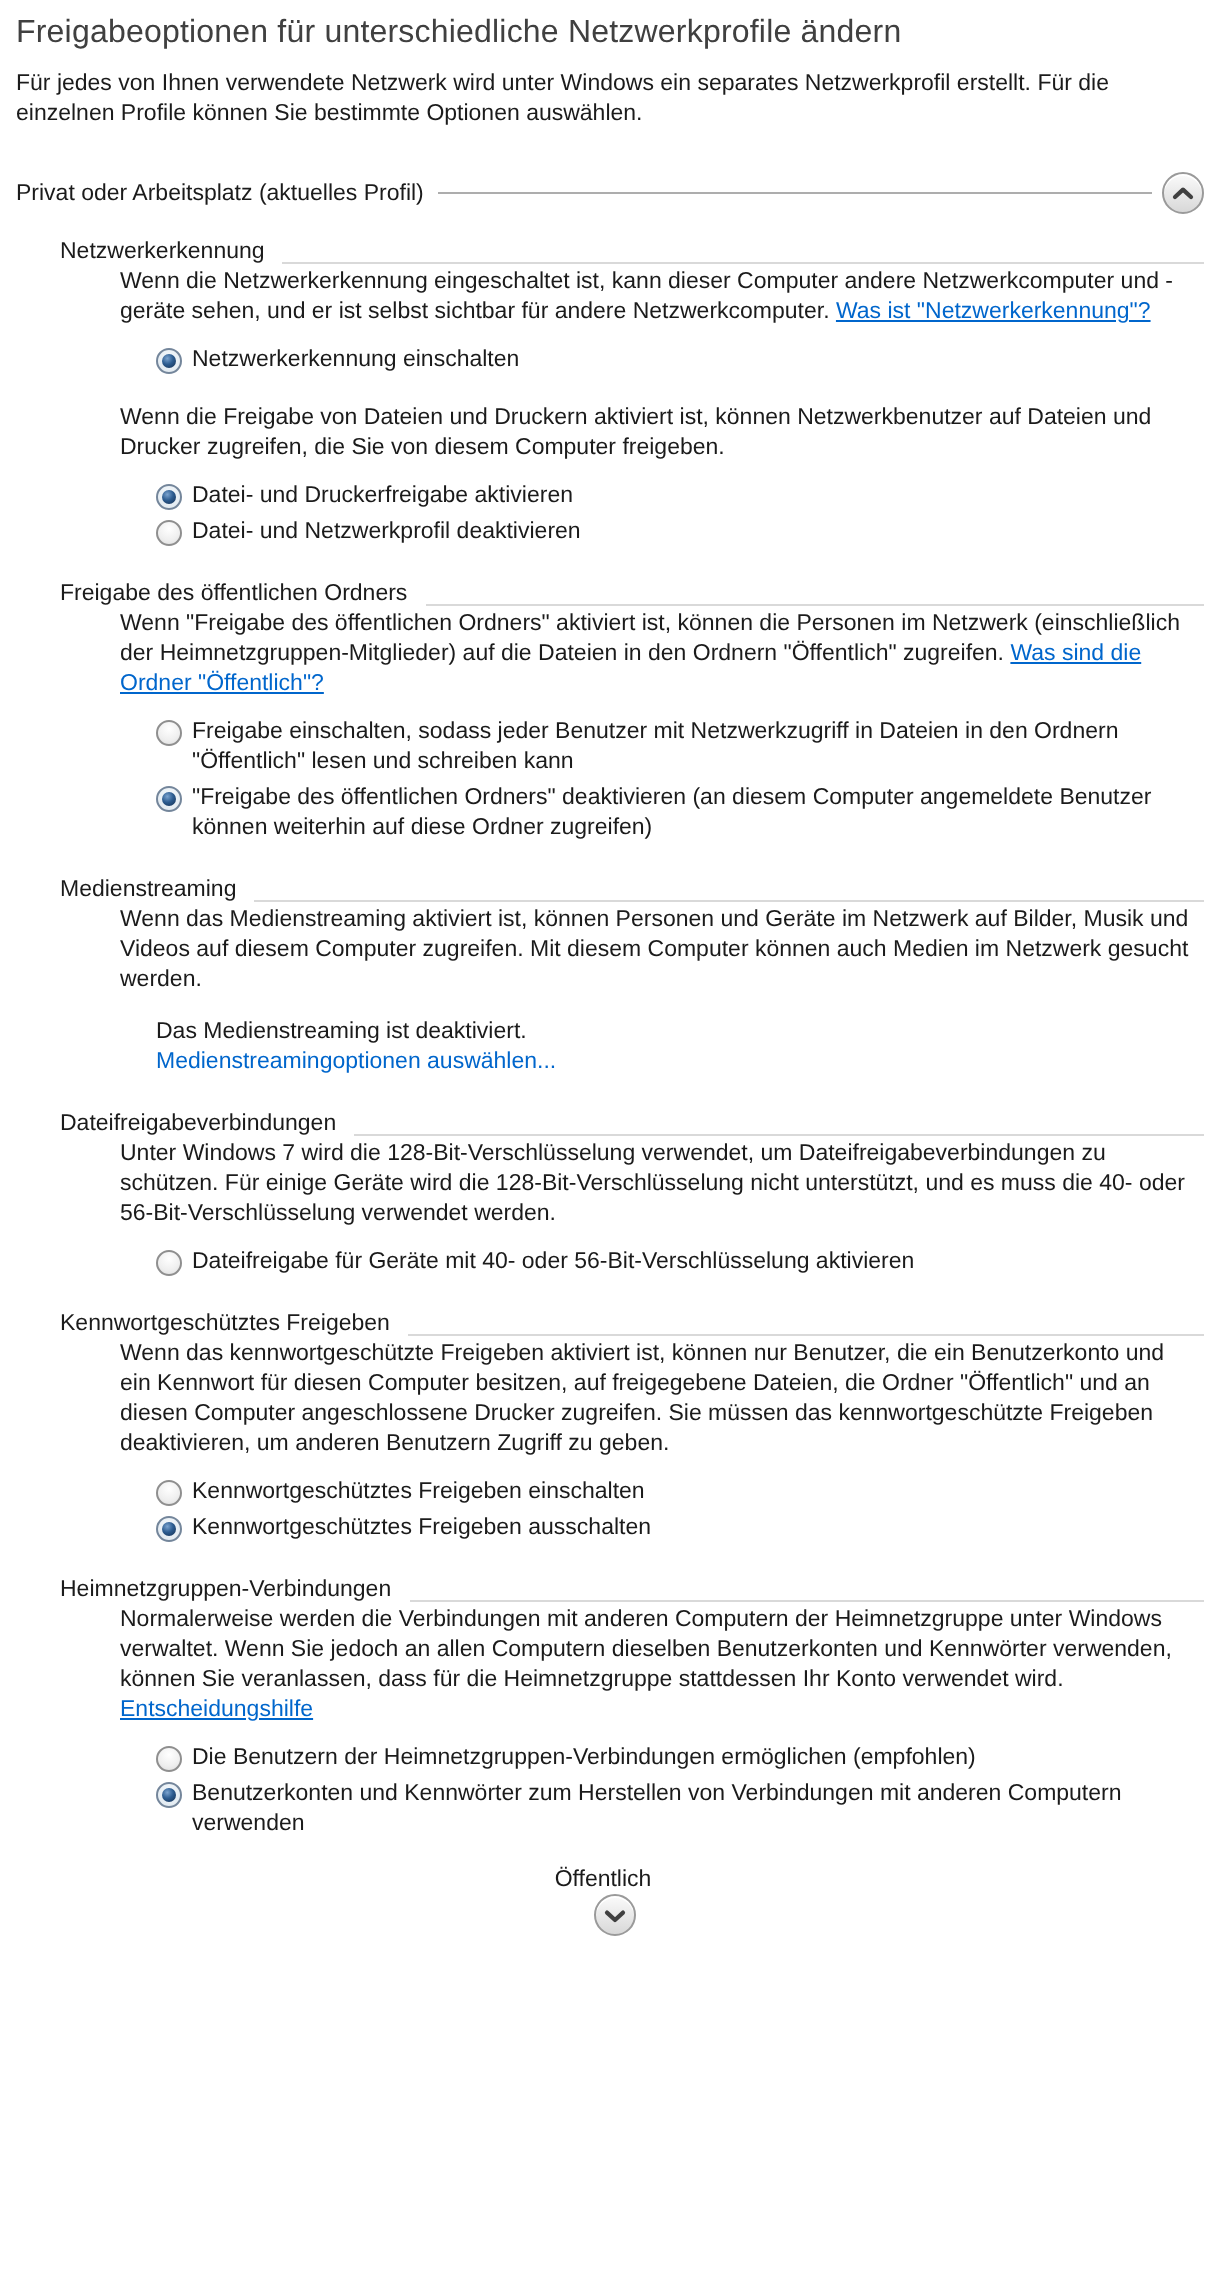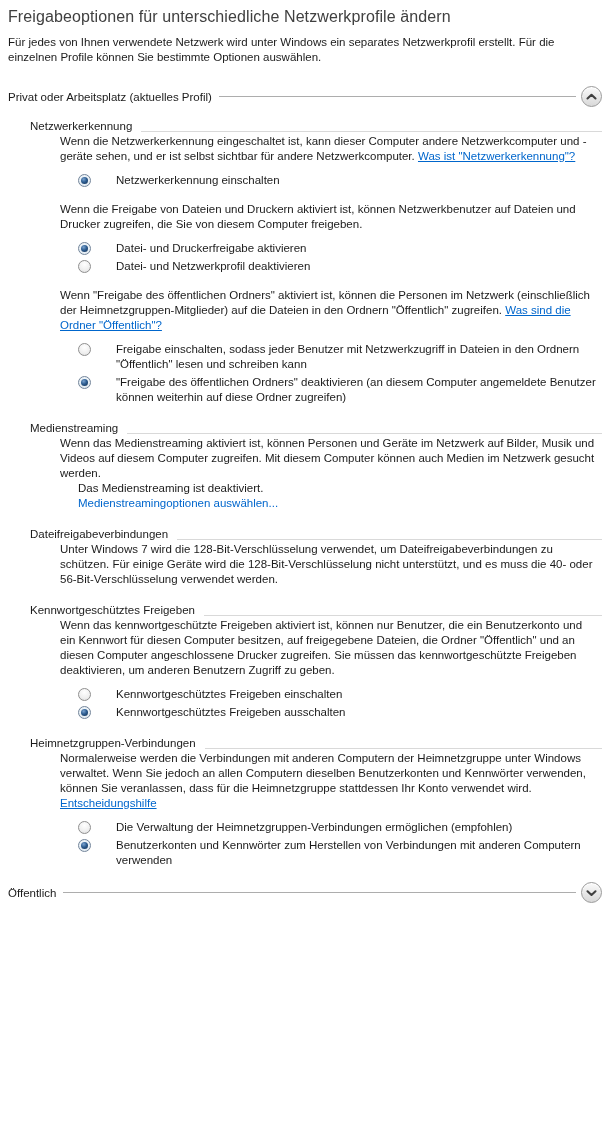--- a/index.html
+++ b/index.html
@@ -37,44 +37,44 @@
 
   .section { margin-left: 22px; margin-top: 10px; }
   .sub-header { display: flex; align-items: flex-end; height: 15px; }
   .sub-title { white-space: nowrap; padding-right: 9px; }
 
   .section-body { margin: 2px 0 0 30px; width: 535px; line-height: 15px; }
   .link { color: #0066cc; text-decoration: none; cursor: pointer; }
   .link.underline { text-decoration: underline; }
 
   .options { margin: 9px 0 14px 48px; }
-  .option { display: flex; align-items: flex-start; margin-bottom: 3px; cursor: default; gap: 20px; }
+  .option { display: flex; align-items: flex-start; margin-bottom: 3px; cursor: default; }
   .option-label { line-height: 15px; max-width: 492px; padding-left: 5px; }
 
   .radio {
     flex: 0 0 13px; width: 13px; height: 13px; margin-top: 1px;
     border-radius: 50%;
     border: 1px solid #8f8f8f;
     background: radial-gradient(circle at 50% 30%, #ffffff 0%, #efefef 60%, #dcdcdc 100%);
     position: relative;
   }
   .radio.selected {
     border-color: #74869b;
     background: radial-gradient(circle at 50% 30%, #f2f7fb 0%, #dfe8ef 100%);
   }
   .radio.selected::after {
     content: ""; position: absolute; left: 2px; top: 2px;
     width: 7px; height: 7px; border-radius: 50%;
     background: radial-gradient(circle at 38% 32%, #7aa3cf 0%, #2d5d91 45%, #122c4e 100%);
   }
 
-  .media-extra { margin: 0 0 14px 48px; line-height: 15px; }
+  .media-extra { margin: 11px 0 14px 48px; line-height: 15px; }
   .media-extra .status { display: block; }
 
-  .bottom-group { margin-top: 9px; }
+  .bottom-group { margin-top: 9px; flex-direction: column; }
 </style>
 </head>
 <body>
 
 <div class="page">
 
   <h1 class="title">Freigabeoptionen für unterschiedliche Netzwerkprofile ändern</h1>
   <p class="intro">Für jedes von Ihnen verwendete Netzwerk wird unter Windows ein separates Netzwerkprofil erstellt. Für die einzelnen Profile können Sie bestimmte Optionen auswählen.</p>
 
   <div class="group-header">
@@ -116,20 +116,24 @@
         <span class="option-label">Datei- und Druckerfreigabe aktivieren</span>
       </label>
       <label class="option">
         <span class="radio"></span>
         <span class="option-label">Datei- und Netzwerkprofil deaktivieren</span>
       </label>
     </div>
   </section>
 
   <section class="section">
+    <div class="sub-header">
+      <span class="sub-title">Freigabe des öffentlichen Ordners</span>
+      <span class="rule light"></span>
+    </div>
     <p class="section-body">
       <span>Wenn "Freigabe des öffentlichen Ordners" aktiviert ist, können die Personen im Netzwerk (einschließlich der Heimnetzgruppen-Mitglieder) auf die Dateien in den Ordnern "Öffentlich" zugreifen.</span>
       <a class="link underline">Was sind die Ordner "Öffentlich"?</a>
     </p>
     <div class="options">
       <label class="option">
         <span class="radio"></span>
         <span class="option-label">Freigabe einschalten, sodass jeder Benutzer mit Netzwerkzugriff in Dateien in den Ordnern "Öffentlich" lesen und schreiben kann</span>
       </label>
       <label class="option">
@@ -155,20 +159,24 @@
 
   <section class="section">
     <div class="sub-header">
       <span class="sub-title">Dateifreigabeverbindungen</span>
       <span class="rule light"></span>
     </div>
     <p class="section-body">
       <span>Unter Windows 7 wird die 128-Bit-Verschlüsselung verwendet, um Dateifreigabeverbindungen zu schützen. Für einige Geräte wird die 128-Bit-Verschlüsselung nicht unterstützt, und es muss die 40- oder 56-Bit-Verschlüsselung verwendet werden.</span>
     </p>
     <div class="options">
+      <label class="option">
+        <span class="radio"></span>
+        <span class="option-label">Dateifreigabe für Geräte mit 40- oder 56-Bit-Verschlüsselung aktivieren</span>
+      </label>
     </div>
   </section>
 
   <section class="section">
     <div class="sub-header">
       <span class="sub-title">Kennwortgeschütztes Freigeben</span>
       <span class="rule light"></span>
     </div>
     <p class="section-body">
       <span>Wenn das kennwortgeschützte Freigeben aktiviert ist, können nur Benutzer, die ein Benutzerkonto und ein Kennwort für diesen Computer besitzen, auf freigegebene Dateien, die Ordner "Öffentlich" und an diesen Computer angeschlossene Drucker zugreifen. Sie müssen das kennwortgeschützte Freigeben deaktivieren, um anderen Benutzern Zugriff zu geben.</span>
@@ -190,21 +198,21 @@
       <span class="sub-title">Heimnetzgruppen-Verbindungen</span>
       <span class="rule light"></span>
     </div>
     <p class="section-body">
       <span>Normalerweise werden die Verbindungen mit anderen Computern der Heimnetzgruppe unter Windows verwaltet. Wenn Sie jedoch an allen Computern dieselben Benutzerkonten und Kennwörter verwenden, können Sie veranlassen, dass für die Heimnetzgruppe stattdessen Ihr Konto verwendet wird.</span>
       <a class="link underline">Entscheidungshilfe</a>
     </p>
     <div class="options">
       <label class="option">
         <span class="radio"></span>
-        <span class="option-label">Die Verwaltung der Heimnetzgruppen-Verbindungen ermöglichen (empfohlen)</span>
+        <span class="option-label">Die Benutzern der Heimnetzgruppen-Verbindungen ermöglichen (empfohlen)</span>
       </label>
       <label class="option">
         <span class="radio selected"></span>
         <span class="option-label">Benutzerkonten und Kennwörter zum Herstellen von Verbindungen mit anderen Computern verwenden</span>
       </label>
     </div>
   </section>
 
   <div class="group-header bottom-group">
     <span class="group-title">Öffentlich</span>

